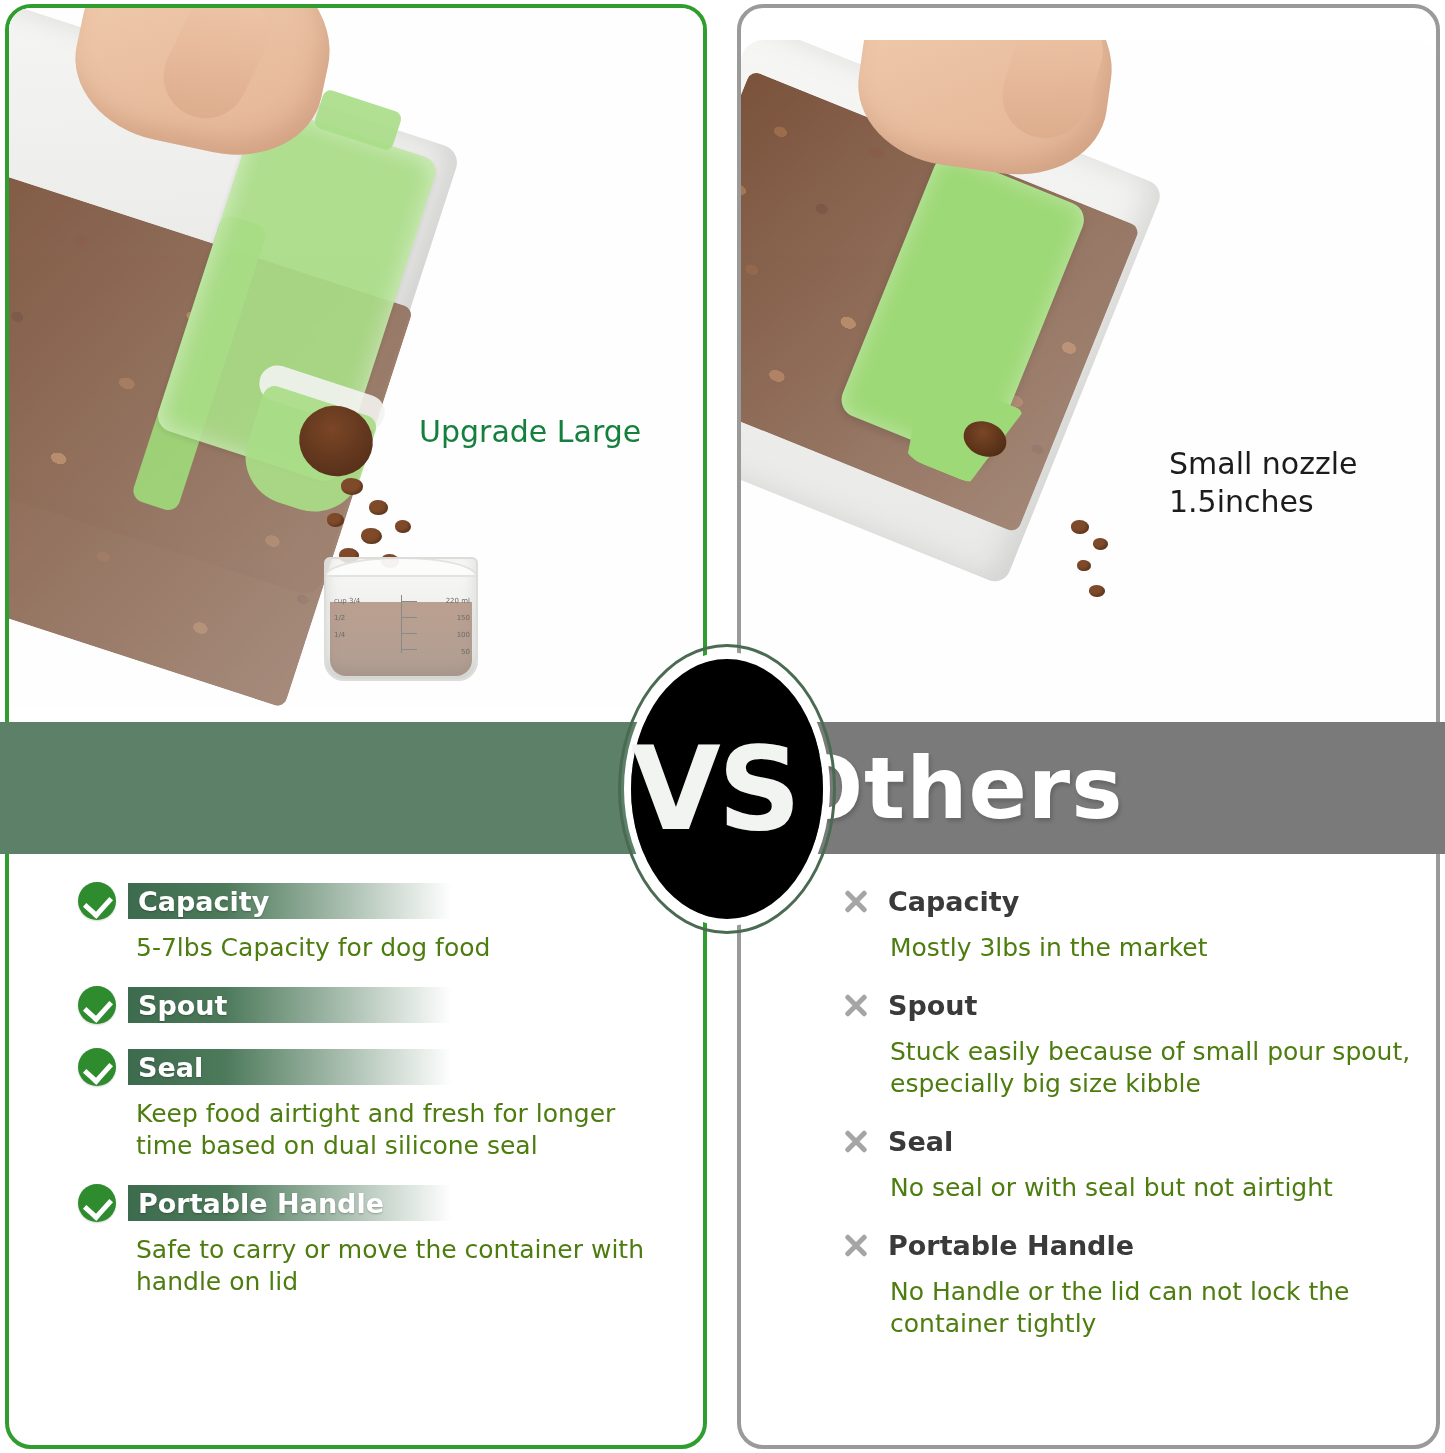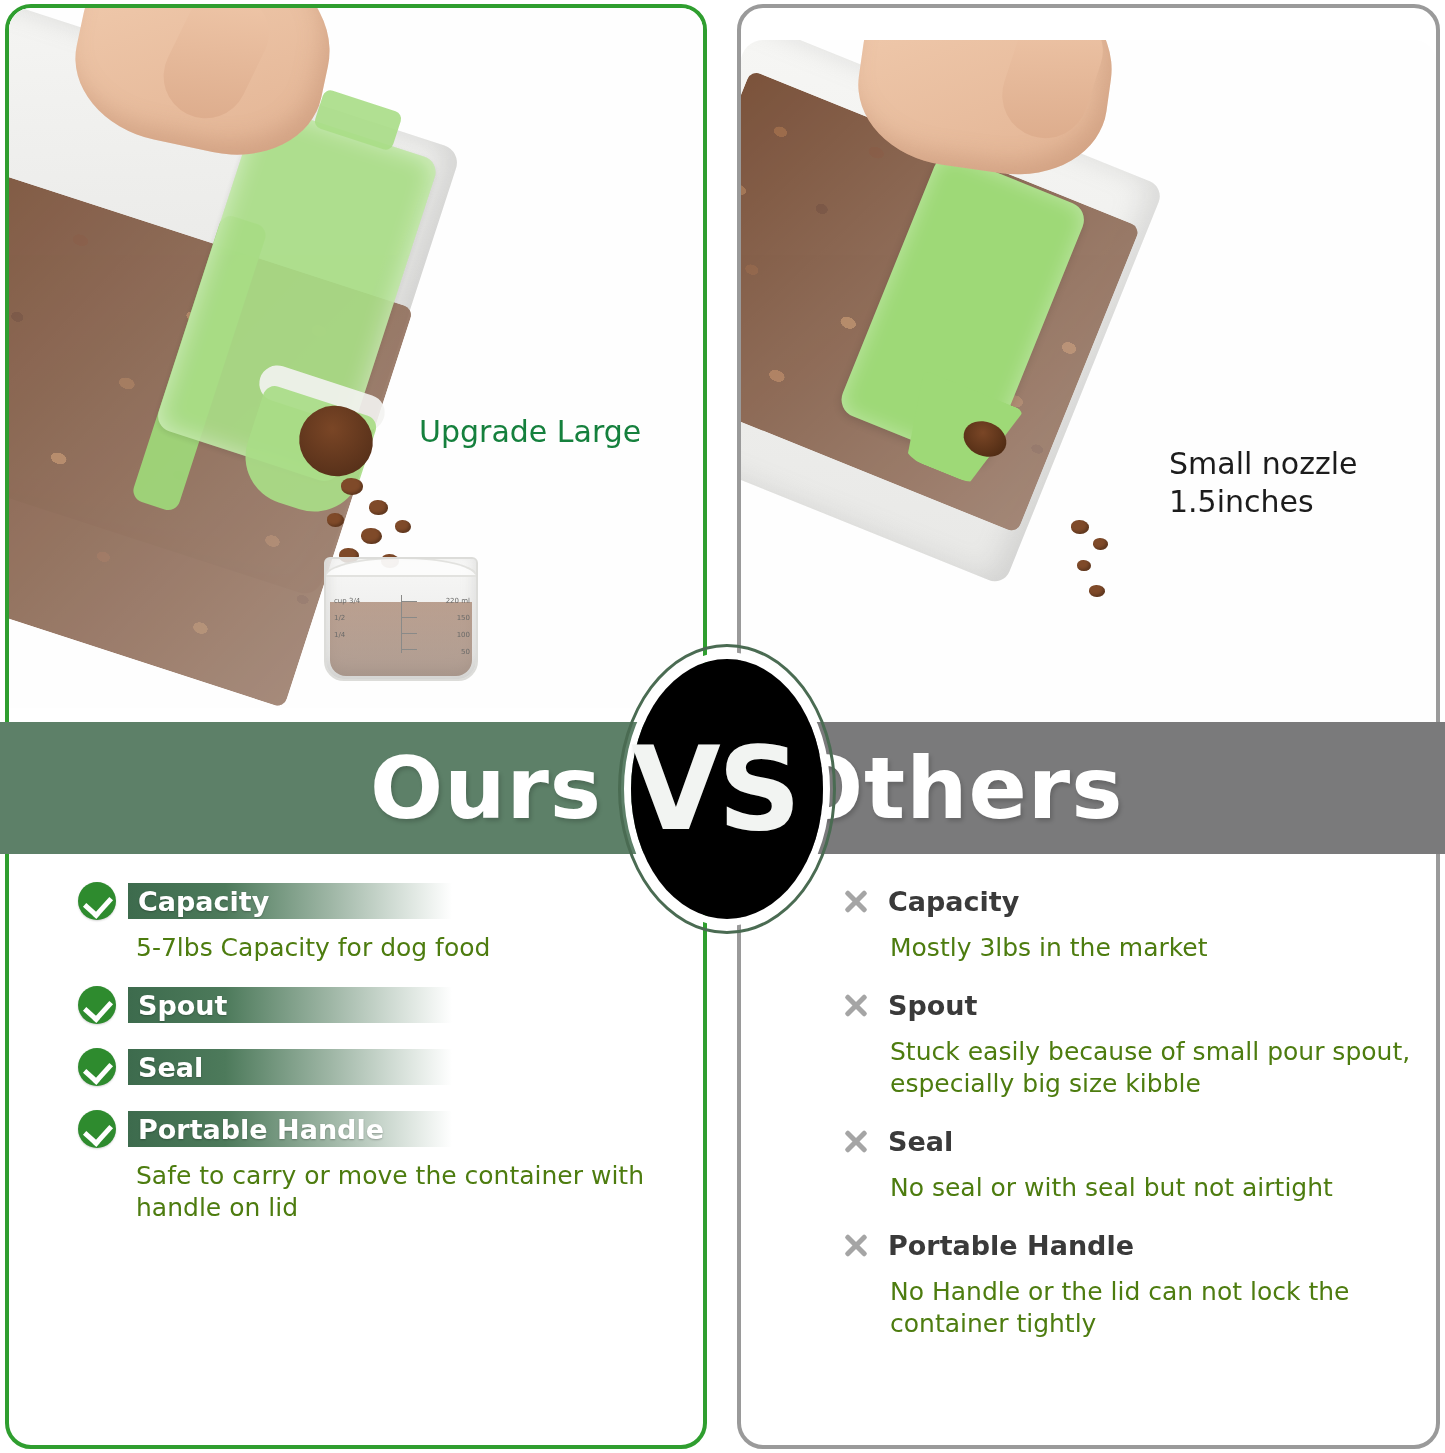--- a/index.html
+++ b/index.html
@@ -226,21 +226,20 @@
     <div class="fall" style="left:348px;top:545px;width:16px;height:12px;"></div>
 
     <div style="position:absolute;left:428px;top:405px;font-size:30px;color:#1c1c1c;line-height:1.25;">
       <div>Small nozzle</div>
       <div>1.5inches</div>
     </div>
   </div>
 
   <div class="banner banner-left"></div>
   <div class="banner banner-right"></div>
-  <div class="banner-label label-ours">Ours</div>
   <div class="banner-label label-others">Others</div>
 
   <div class="vs-badge">
     <div class="vs-outer"></div>
     <div class="vs-ring"></div>
     <div class="vs-fill">
       <span class="vs-text">VS</span>
     </div>
   </div>
 
@@ -265,20 +264,21 @@
       </div>
     </div>
 
     <div class="feature">
       <div class="feat-head">
         <div class="ico-check"></div>
         <div class="head-bar">
           <span>Seal</span>
         </div>
       </div>
+      <div class="feat-desc">Keep food airtight and fresh for longer time based on dual silicone seal</div>
     </div>
 
     <div class="feature">
       <div class="feat-head">
         <div class="ico-check"></div>
         <div class="head-bar">
           <span>Portable Handle</span>
         </div>
       </div>
       <div class="feat-desc">Safe to carry or move the container with handle on lid</div>

